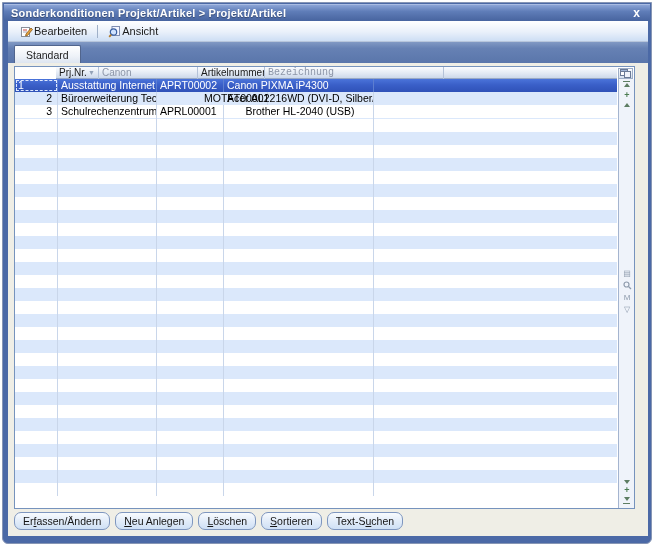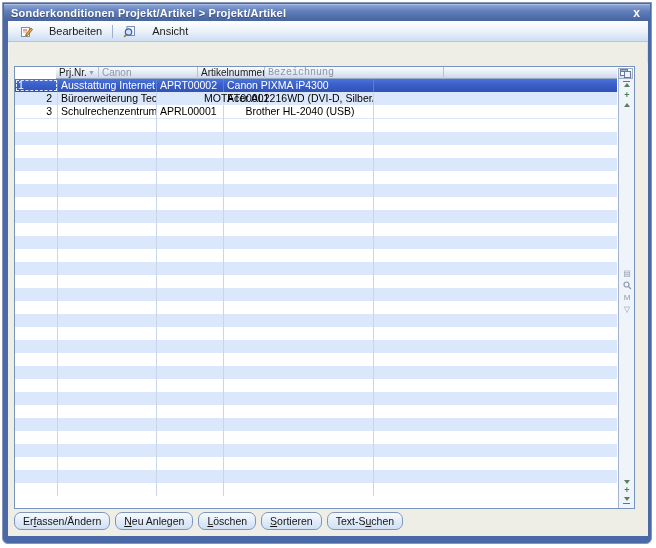--- a/index.html
+++ b/index.html
@@ -19,21 +19,21 @@
     padding:0 3px; cursor:default; }
 
   
   .inner { position:absolute; left:5px; top:18px; width:640px; height:515px;
     background:#efeee6; box-shadow:inset 1px 1px 0 #f3f5f9, inset -1px -1px 0 #d9dde7; }
 
   
   .toolbar { position:absolute; left:0; top:0; right:0; height:21px;
     background:linear-gradient(180deg,#ffffff 0%,#e9f0fa 55%,#cddef4 100%);
     border-bottom:1px solid #b7c5db; display:flex; align-items:center; padding:0 6px; }
-  .tb-btn { display:inline-flex; align-items:center; gap:16px; height:24px; padding:0 5px;
+  .tb-btn { display:inline-flex; align-items:center; gap:1px; height:24px; padding:0 5px;
     font-size:11px; color:#1c1c1c; border:1px solid transparent; border-radius:2px; }
   .tb-sep { width:1px; height:13px; background:#9fb0c8; margin:0 4px; }
 
   
   .tabstrip { position:absolute; left:0; top:21px; right:0; height:21px;
     background:linear-gradient(180deg,#8199c4 0%,#6681b4 30%,#5a76ab 100%); }
   .tab { position:absolute; left:6px; bottom:0; height:18px; padding:0 11px;
     background:linear-gradient(180deg,#ffffff 0%,#eef2f8 60%,#dde5f0 100%);
     border:1px solid #51658d; border-bottom:none; border-radius:2px 2px 0 0;
     font-size:10.5px; color:#1c1c1c; display:flex; align-items:center; }
@@ -127,20 +127,25 @@
           <svg width="13" height="13" viewBox="0 0 13 13">
             <rect x="4" y="1.5" width="7.5" height="9" fill="#f4f6ff" stroke="#7f8db0" stroke-width="1"></rect>
             <circle cx="5.5" cy="7" r="3.2" fill="#cfe2ff" stroke="#3a5fa0" stroke-width="1.2"></circle>
             <line x1="3.2" y1="9.6" x2="1.2" y2="11.8" stroke="#b07a2a" stroke-width="1.8"></line>
           </svg>
         </span>
         <span>Ansicht</span>
       </div>
     </div>
 
+    <div class="tabstrip">
+      <div class="tab">
+        <span>Standard</span>
+      </div>
+    </div>
 
     <div class="main">
 
       <div class="table">
 
         <div class="grid">
 
           <div class="thead">
             <div class="th dark" style="left:0; width:43px;">
               <span>Prj.Nr.</span>

